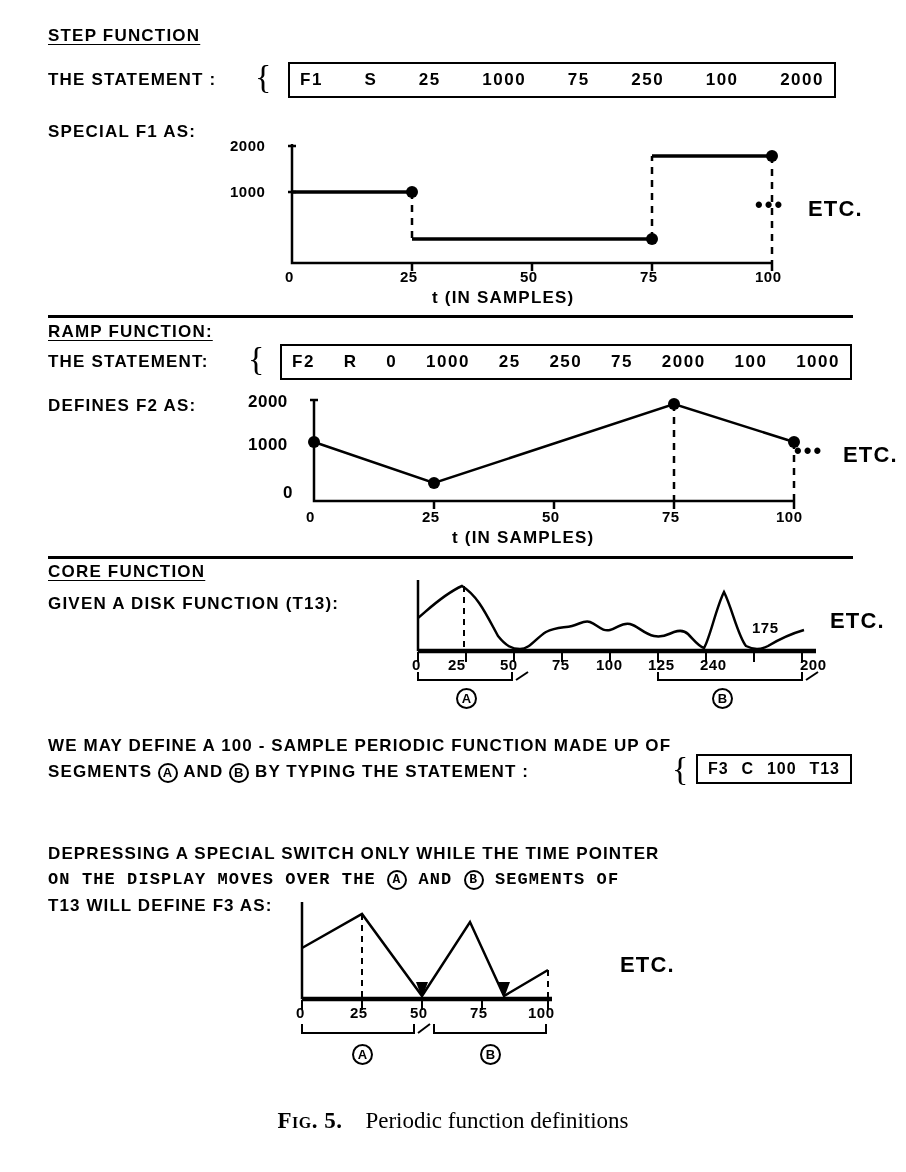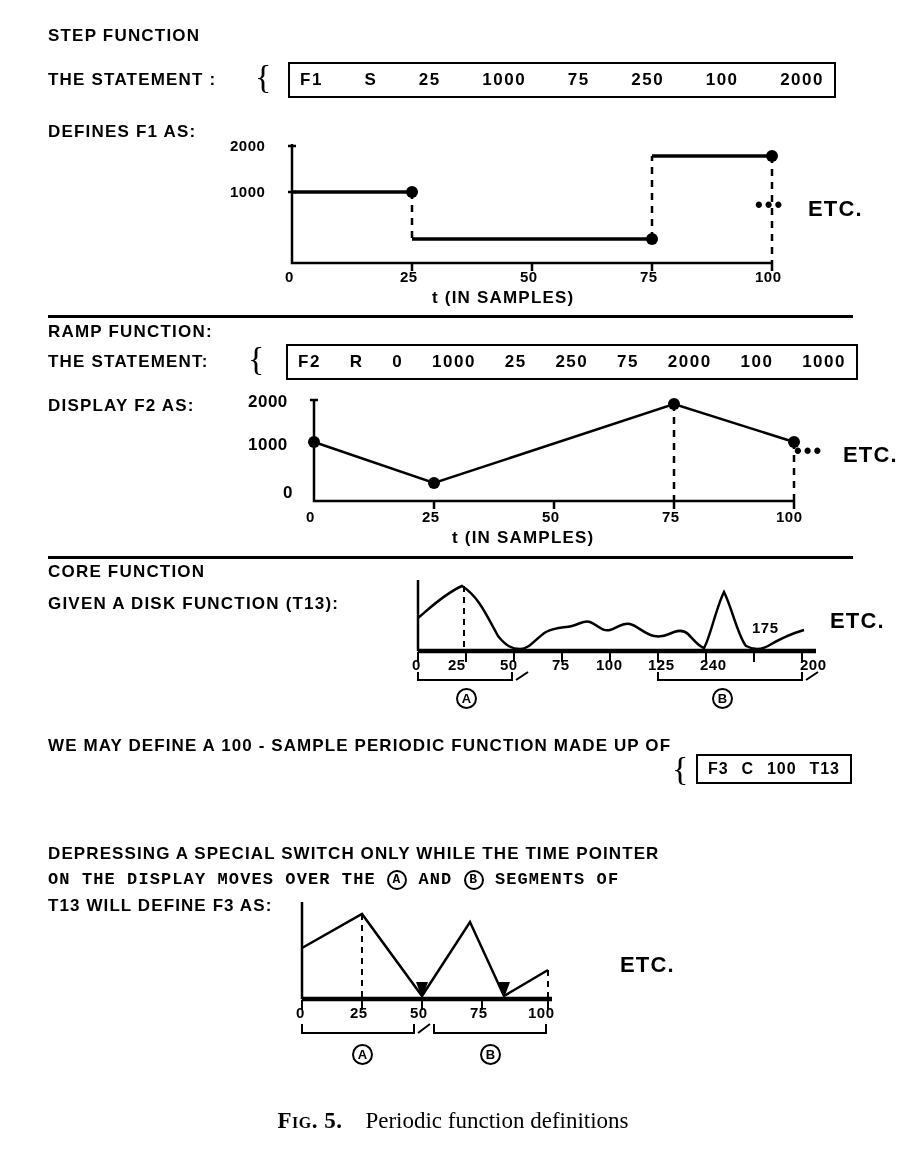--- a/index.html
+++ b/index.html
@@ -23,20 +23,21 @@
   }
   .lbl {
     position: absolute;
     font-family: "Liberation Sans", sans-serif;
     letter-spacing: 1.2px;
     font-size: 17px;
     font-weight: 600;
     white-space: nowrap;
   }
   .lbl.ul {
+    text-decoration: underline;
     text-underline-offset: 3px;
   }
   .tick {
     position: absolute;
     font-size: 15px;
     font-weight: 600;
     letter-spacing: 0.5px;
     white-space: nowrap;
   }
   .stmt-box {
@@ -145,21 +146,21 @@
       <span>S</span>
       <span>25</span>
       <span>1000</span>
       <span>75</span>
       <span>250</span>
       <span>100</span>
       <span>2000</span>
     </div>
   </div>
 
-  <div class="lbl" style="left:48px; top:122px;">DEFINES F1 AS:</div>
+  <div class="lbl" style="left:48px; top:122px;">SPECIAL F1 AS:</div>
 
   <div class="tick" style="left:230px; top:137px;">2000</div>
   <div class="tick" style="left:230px; top:183px;">1000</div>
 
   <svg width="520" height="140" style="left:288px; top:140px;">
 
     <path d="M4,4 L4,123 L484,123" stroke="#000" stroke-width="2.5" fill="none"></path>
 
     <path d="M0,6 L8,6" stroke="#000" stroke-width="2.5"></path>
     <path d="M0,52 L8,52" stroke="#000" stroke-width="2.5"></path>
@@ -188,36 +189,36 @@
 
   <div class="lbl" style="left:432px; top:288px;">t (IN SAMPLES)</div>
 
   <div class="rule" style="left:48px; top:315px; width:805px; height:3px;"></div>
 
   <div class="lbl ul" style="left:48px; top:322px;">RAMP FUNCTION:</div>
 
   <div class="lbl" style="left:48px; top:352px;">THE STATEMENT:</div>
   <div class="brace" style="left:248px; top:342px;">{</div>
 
-  <div class="stmt-box" style="left:280px; top:344px; width:572px; height:36px;margin-left:6px;">
+  <div class="stmt-box" style="left:280px; top:344px; width:572px; height:36px;">
     <div class="inner">
       <span>F2</span>
       <span>R</span>
       <span>0</span>
       <span>1000</span>
       <span>25</span>
       <span>250</span>
       <span>75</span>
       <span>2000</span>
       <span>100</span>
       <span>1000</span>
     </div>
   </div>
 
-  <div class="lbl" style="left:48px; top:396px;">DISPLAY F2 AS:</div>
+  <div class="lbl" style="left:48px; top:396px;">DEFINES F2 AS:</div>
 
   <div class="tick" style="left:248px; top:392px; font-size:17px;">2000</div>
   <div class="tick" style="left:248px; top:435px; font-size:17px;">1000</div>
   <div class="tick" style="left:283px; top:483px; font-size:17px;">0</div>
 
   <svg width="520" height="120" style="left:310px; top:396px;">
     <path d="M4,4 L4,105 L484,105" stroke="#000" stroke-width="2.5" fill="none"></path>
     <path d="M0,4 L8,4" stroke="#000" stroke-width="2.5"></path>
     <path d="M0,46 L8,46" stroke="#000" stroke-width="2.5"></path>
     <path d="M124,105 L124,113 M244,105 L244,113 M364,105 L364,113 M484,105 L484,113" stroke="#000" stroke-width="2.5"></path>
@@ -274,20 +275,27 @@
     <path d="M100,8 L112,0" stroke="#000" stroke-width="2" fill="none"></path>
     <path d="M242,0 L242,8 L386,8 L386,0" stroke="#000" stroke-width="2" fill="none"></path>
     <path d="M390,8 L402,0" stroke="#000" stroke-width="2" fill="none"></path>
   </svg>
 
   <div class="circmark" style="left:456px; top:688px;">A</div>
   <div class="circmark" style="left:712px; top:688px;">B</div>
 
   <div class="para" style="left:48px; top:734px;">WE MAY DEFINE A 100 - SAMPLE PERIODIC FUNCTION MADE UP OF</div>
 
+  <div class="para" style="left:48px; top:760px;">
+    <span>SEGMENTS</span>
+    <span class="circ">A</span>
+    <span>AND</span>
+    <span class="circ">B</span>
+    <span>BY TYPING THE STATEMENT :</span>
+  </div>
 
   <div class="brace" style="left:672px; top:752px;">{</div>
   <div class="stmt-box" style="left:696px; top:754px; width:156px; height:30px; letter-spacing:1px; font-size:16px;">
     <div class="inner">
       <span>F3</span>
       <span>C</span>
       <span>100</span>
       <span>T13</span>
     </div>
   </div>

